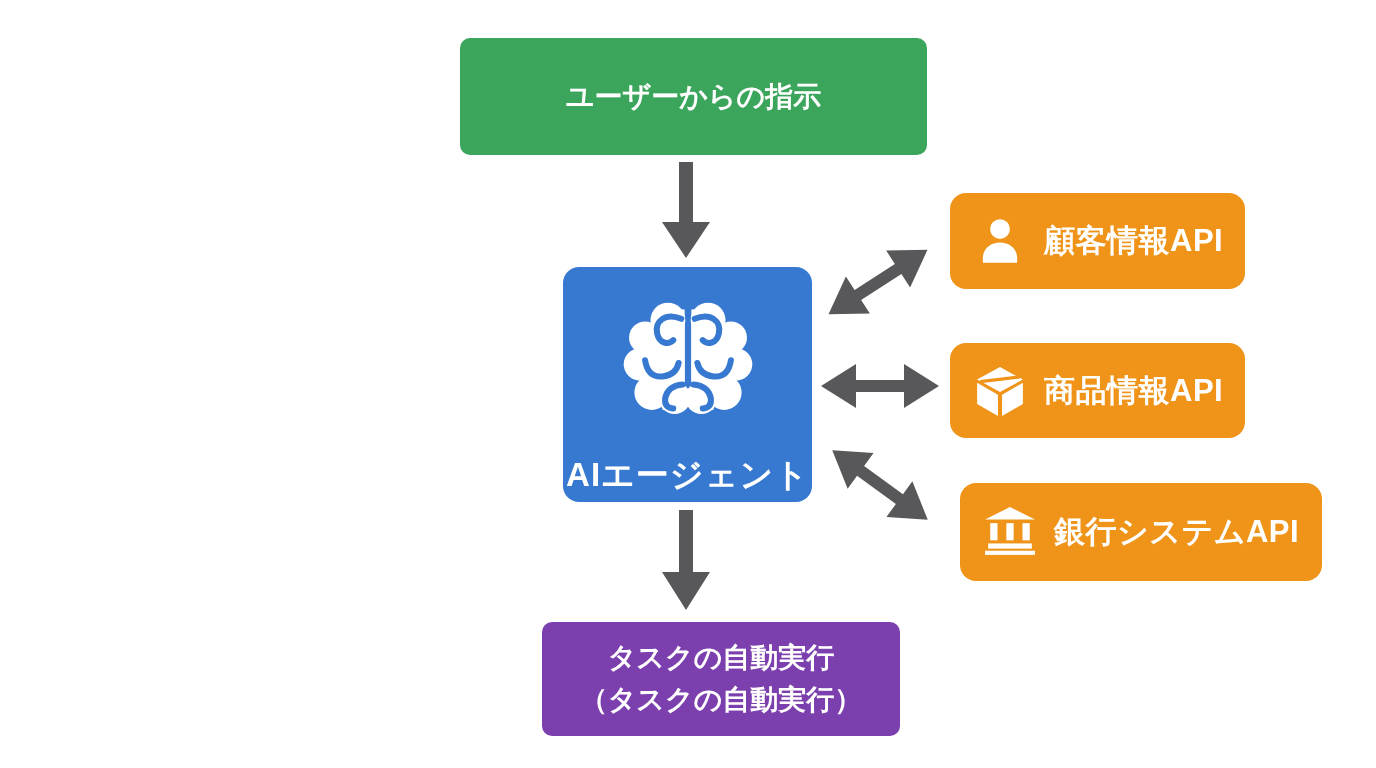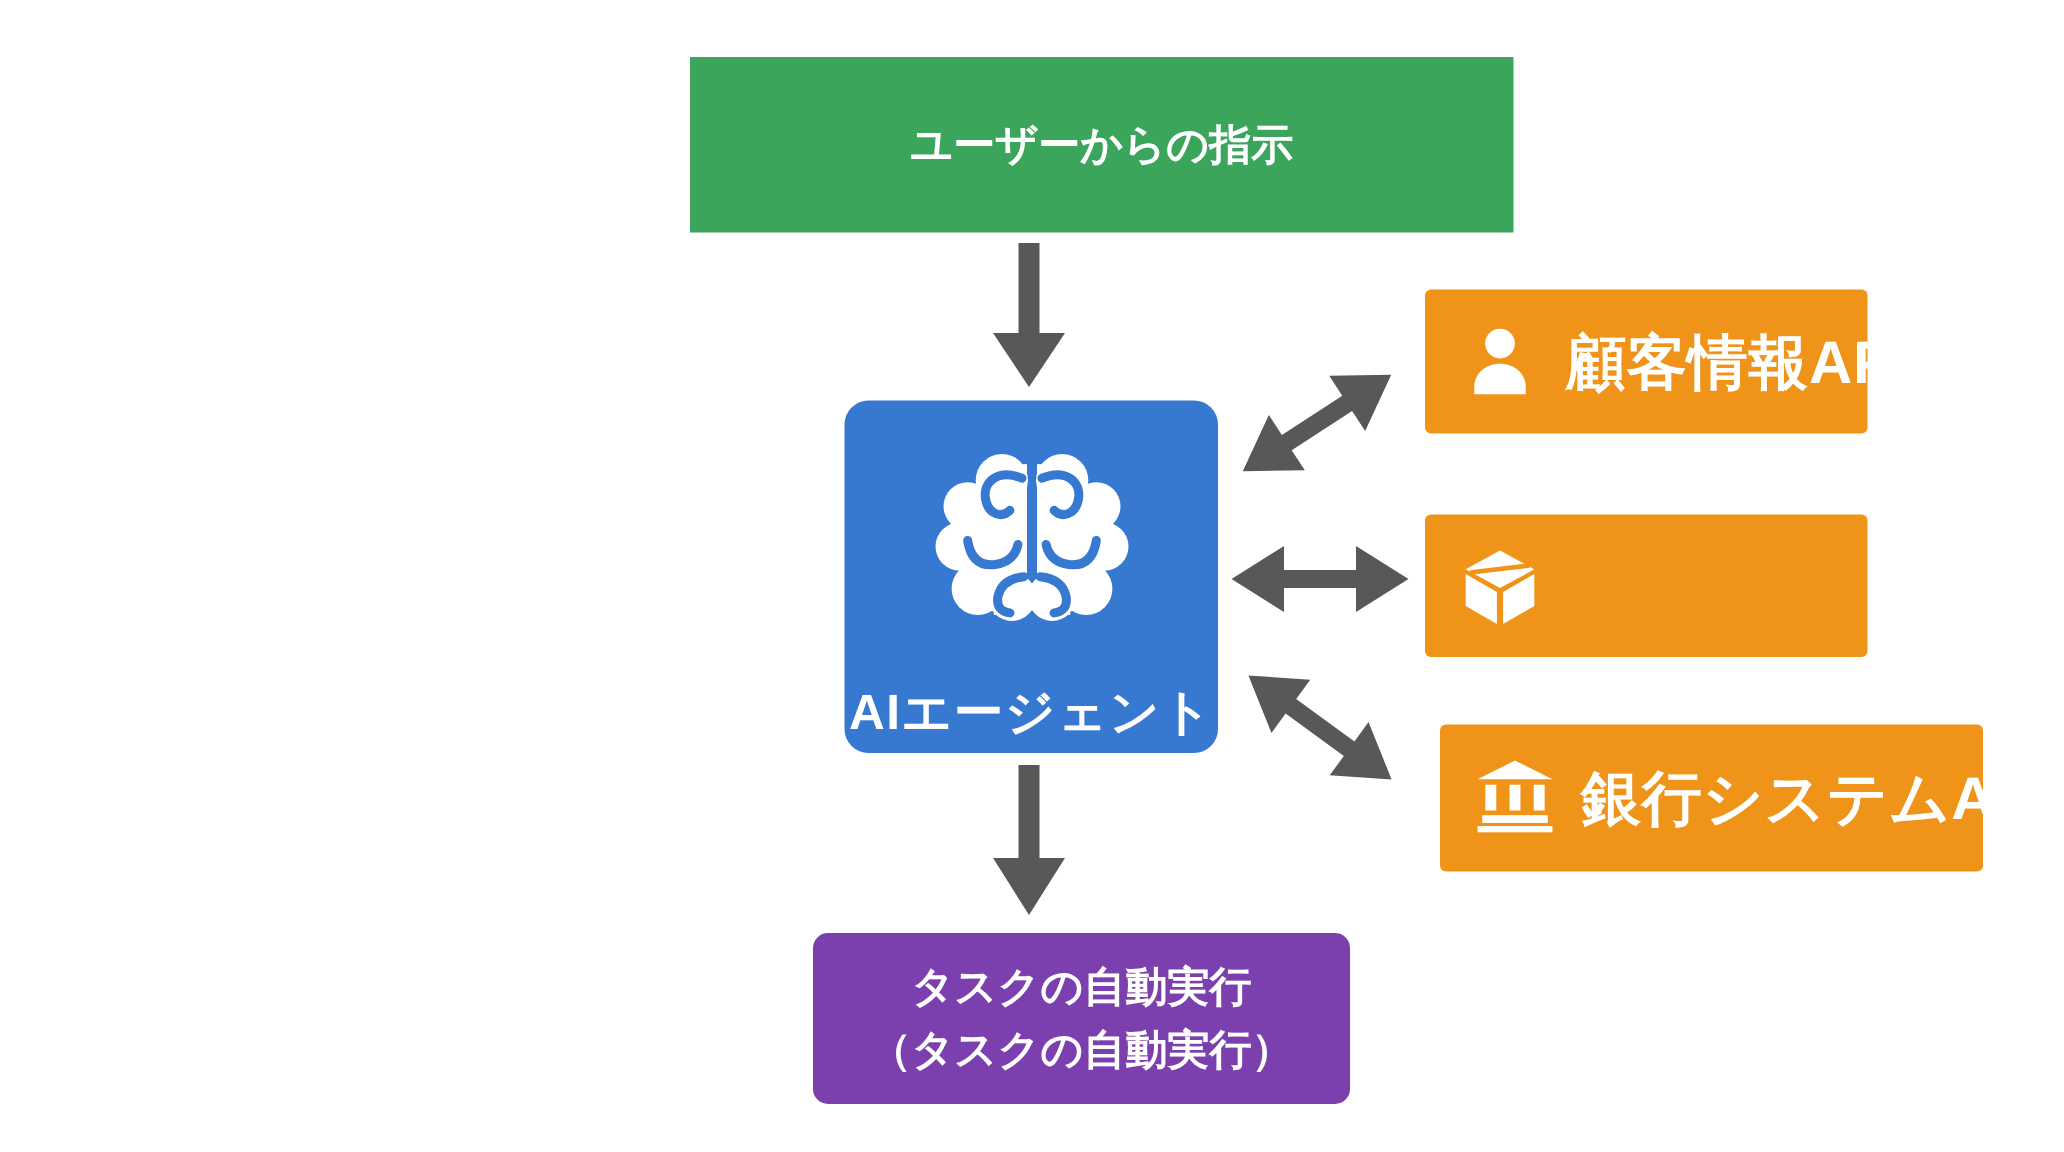--- a/index.html
+++ b/index.html
@@ -17,50 +17,50 @@
     display:flex;
     flex-direction:column;
     align-items:center;
     justify-content:center;
     text-align:center;
     box-sizing:border-box;
   }
   .node .line{white-space:nowrap;}
 
   .node-green{
-    left:460px;top:38px;width:549px;height:117px;
-    background:#3aa55b;border-radius:0;
+    left:460px;top:38px;width:467px;height:117px;
+    background:#3aa55b;border-radius:10px;
     font-size:28px;line-height:42px;
   }
   .node-blue{
     left:563px;top:267px;width:249px;height:235px;
     background:#3779d0;border-radius:16px;
     font-size:33px;
     justify-content:flex-start;
     padding-top:26px;
   }
   .node-blue .brain-wrap{width:134px;height:132px;margin-bottom:8px;}
   .node-blue .agent-label{margin-top:20px;letter-spacing:1px;}
 
   .node-purple{
     left:510px;top:622px;width:358px;height:114px;
     background:#7c3fae;border-radius:10px;
     font-size:28px;line-height:42px;margin-left:32px;
   }
 
   .api-node{
     position:absolute;
-    background:#ef9418;border-radius:4px;
+    background:#ef9418;border-radius:16px;
     color:#ffffff;
     display:flex;
     flex-direction:row;
     align-items:center;
     box-sizing:border-box;
     padding-left:24px;
-    font-size:40px;
+    font-size:31px;
     text-align:center;
   }
   .api-node .api-icon{width:52px;height:62px;flex:0 0 auto;margin-right:18px;display:flex;align-items:center;}
   .api-node .api-label{white-space:nowrap;letter-spacing:0.5px;}
   .api-1{left:950px;top:193px;width:295px;height:96px;}
   .api-2{left:950px;top:343px;width:295px;height:95px;}
   .api-3{left:960px;top:483px;width:362px;height:98px;}
 
   .arrow-layer{position:absolute;left:0;top:0;width:1376px;height:768px;pointer-events:none;}
 </style>
@@ -153,20 +153,21 @@
     <span class="api-icon">
       <svg viewBox="0 0 100 100" width="54" height="60" xmlns="http://www.w3.org/2000/svg">
         <g fill="#ffffff">
           <polygon points="50,4 94,28 50,52 6,28"></polygon>
           <polygon points="6,34 46,57 46,98 6,75"></polygon>
           <polygon points="54,57 94,34 94,75 54,98"></polygon>
         </g>
         <line x1="12" y1="32" x2="88" y2="23" stroke="#ef9418" stroke-width="6"></line>
       </svg>
     </span>
+    <span class="api-label">商品情報API</span>
   </div>
 
   <div class="api-node api-3">
     <span class="api-icon">
       <svg viewBox="0 0 100 100" width="54" height="54" xmlns="http://www.w3.org/2000/svg">
         <g fill="#ffffff">
           <polygon points="50,2 98,26 2,26"></polygon>
           <rect x="12" y="33" width="14" height="33"></rect>
           <rect x="43" y="33" width="14" height="33"></rect>
           <rect x="74" y="33" width="14" height="33"></rect>

